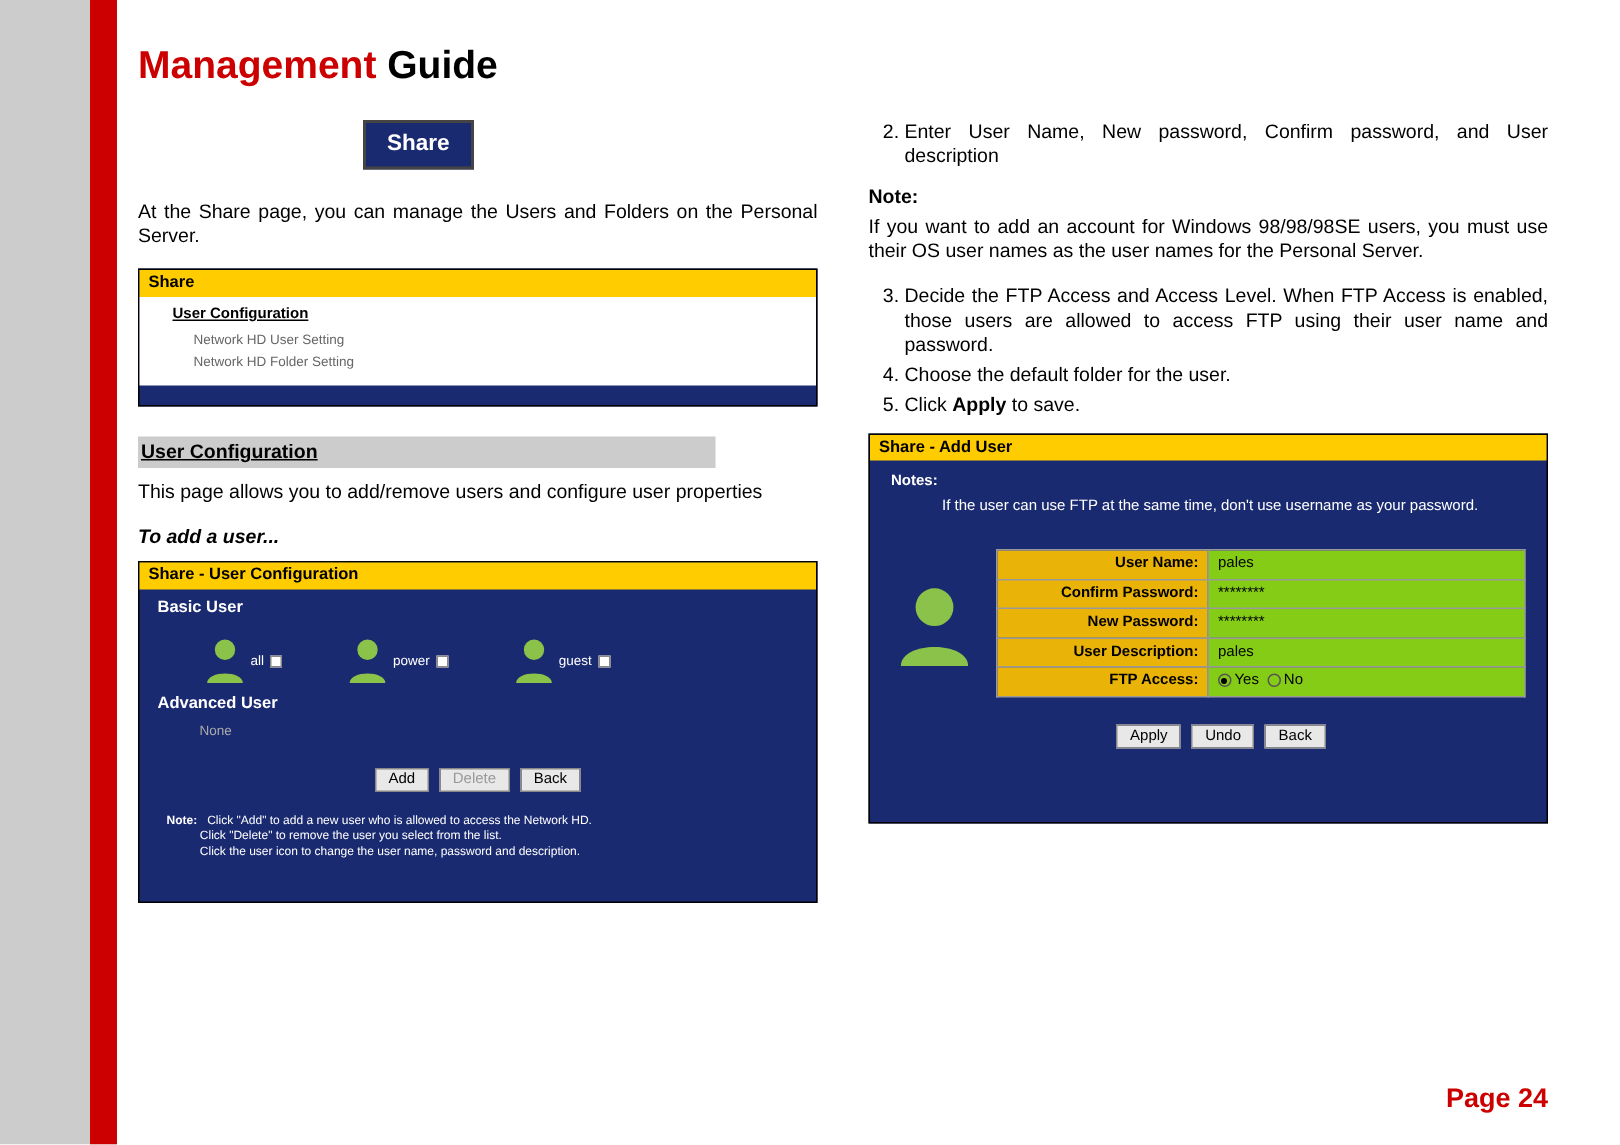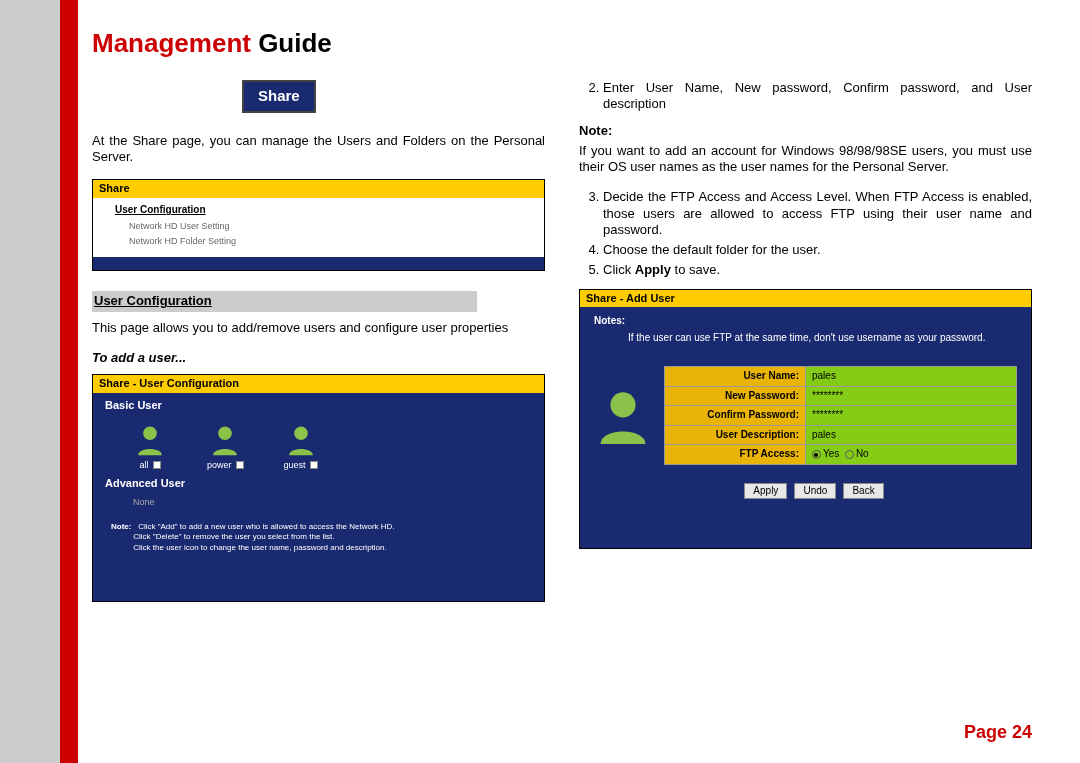--- a/index.html
+++ b/index.html
@@ -135,21 +135,21 @@
     font-size: 9px;
   }
   .ss2 { height: 228px; position: relative; }
   .user-icons {
     display: flex;
     gap: 40px;
     margin: 10px 0 6px 40px;
   }
   .user-icon {
     display: flex;
-    flex-direction: column;
+    flex-direction: row;
     align-items: center;
     font-size: 9px;
     color: #fff;
   }
   .user-icon-svg {
     width: 34px;
     height: 34px;
   }
   .user-icon-label {
     margin-top: 3px;
@@ -332,20 +332,25 @@
             <path d="M6 38c0-10 28-10 28 0" fill="#8bc34a"></path>
           </svg>
         <span class="user-icon-label">
             <span>guest</span>
             <span class="ss-checkbox"></span>
           </span>
       </div>
     </div>
     <div class="ss-section-label">Advanced User</div>
     <div class="ss-none">None</div>
+    <div class="ss-button-row">
+      <span class="ss-button">Add</span>
+      <span class="ss-button disabled">Delete</span>
+      <span class="ss-button">Back</span>
+    </div>
     <div class="ss-note-block">
       <span class="nb-label">Note:</span>
       &nbsp;&nbsp;<span>Click "Add" to add a new user who is allowed to access the Network HD.</span><br>
       &nbsp;&nbsp;&nbsp;&nbsp;&nbsp;&nbsp;&nbsp;&nbsp;&nbsp;&nbsp;<span>Click "Delete" to remove the user you select from the list.</span><br>
       &nbsp;&nbsp;&nbsp;&nbsp;&nbsp;&nbsp;&nbsp;&nbsp;&nbsp;&nbsp;<span>Click the user icon to change the user name, password and description.</span>
     </div>
   </div>
 
   <ol class="steps force-break" start="2">
     <li>Enter User Name, New password, Confirm password, and User description</li>
@@ -373,25 +378,25 @@
             <path d="M4 40c0-12 32-12 32 0" fill="#8bc34a"></path>
           </svg>
       </div>
       <table class="form">
         <tbody>
             <tr>
           <td class="label">User Name:</td>
           <td class="value">pales</td>
         </tr>
         <tr>
-          <td class="label">New Password:</td>
+          <td class="label">Confirm Password:</td>
           <td class="value">********</td>
         </tr>
         <tr>
-          <td class="label">Confirm Password:</td>
+          <td class="label">New Password:</td>
           <td class="value">********</td>
         </tr>
         <tr>
           <td class="label">User Description:</td>
           <td class="value">pales</td>
         </tr>
         <tr>
           <td class="label">FTP Access:</td>
           <td class="value">
             <span class="radio checked"></span><span>Yes</span>

